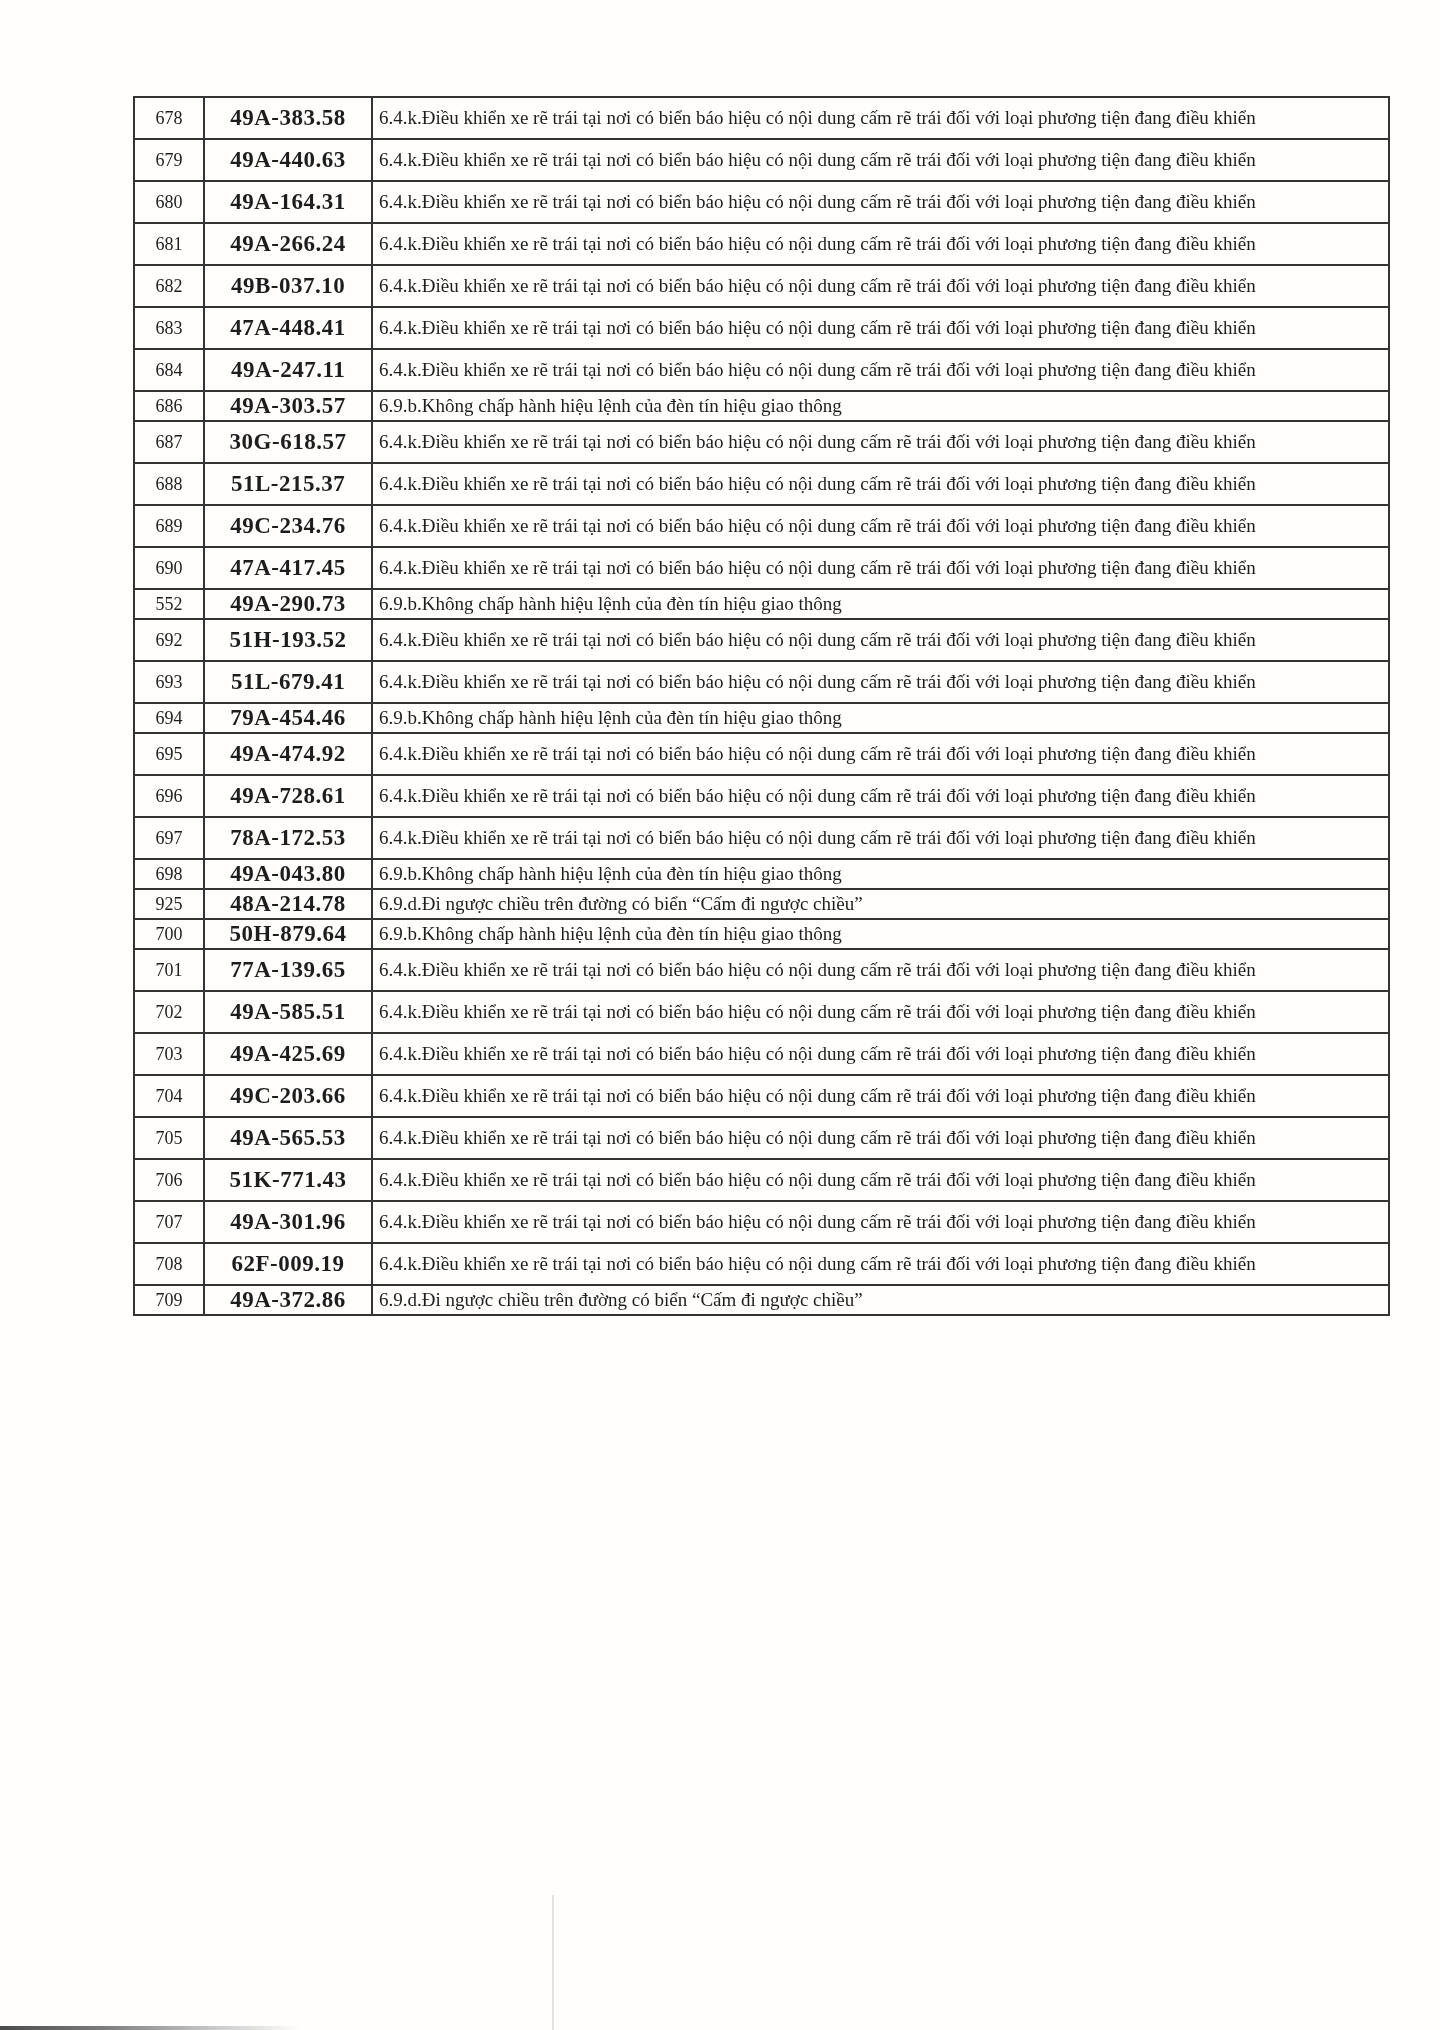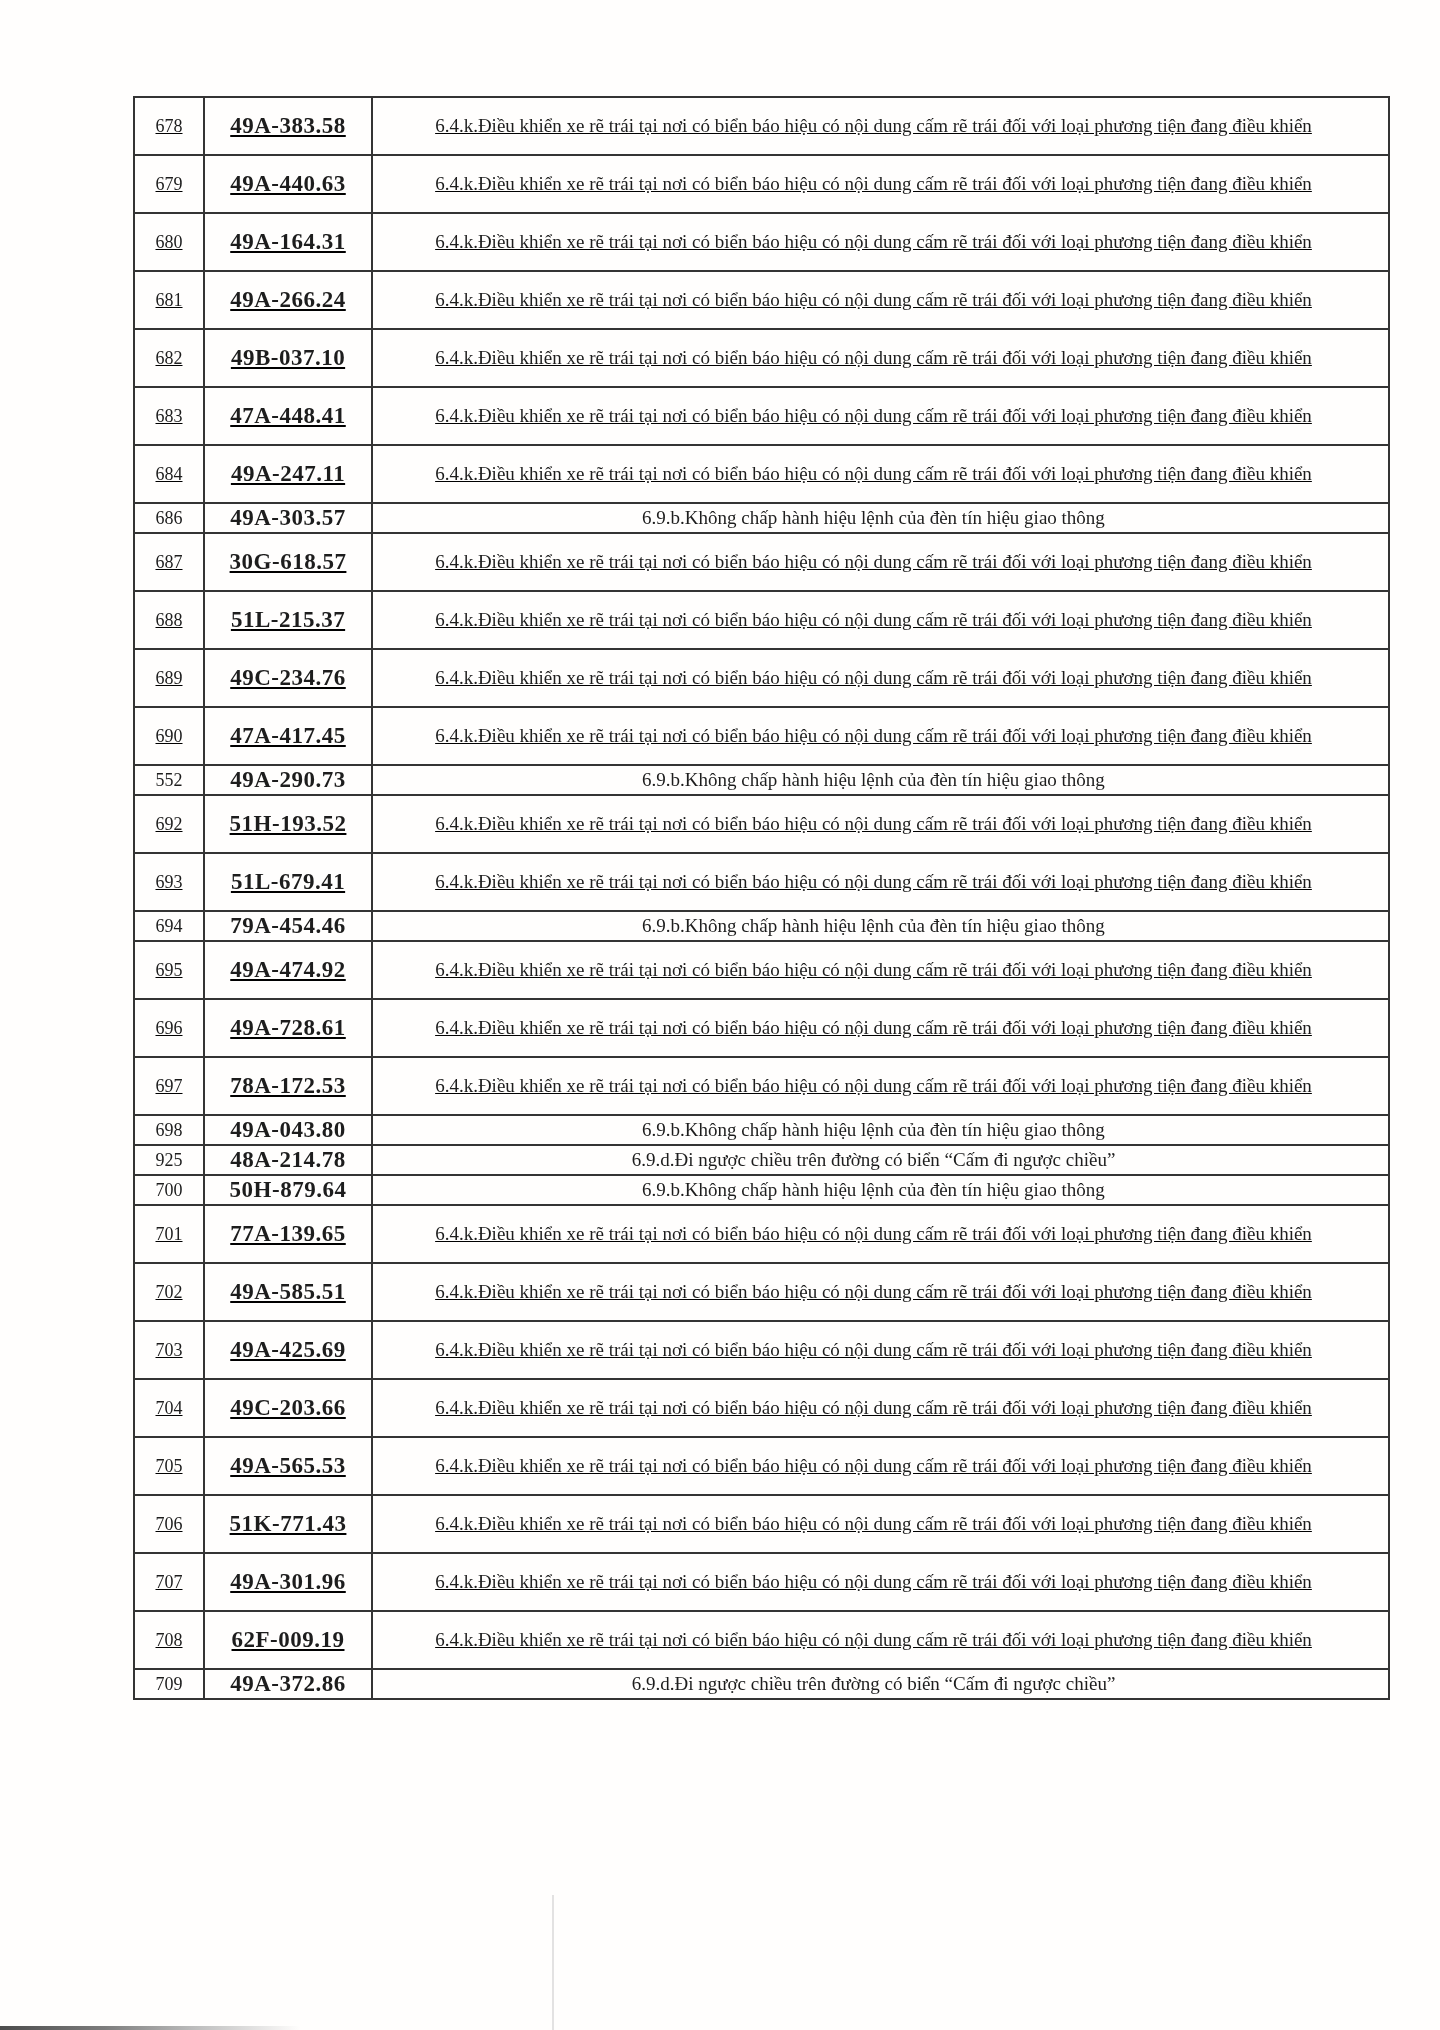--- a/index.html
+++ b/index.html
@@ -22,42 +22,41 @@
     width: 1255px;
     border-collapse: collapse;
     table-layout: fixed;
   }
   table.violations td {
     border: 2px solid #343434;
     color: #1d1d1d;
     vertical-align: middle;
     box-sizing: border-box;
   }
-  tr.tall { height: 58px; text-decoration: underline; }
+  tr.tall { height: 42px; }
   tr.thin { height: 28px; }
   td.idx {
     text-align: center;
     font-size: 18px;
     color: #242424;
   }
   td.plate {
     text-align: center;
     font-weight: bold;
     font-size: 23px;
     letter-spacing: 0.5px;
     color: #161616;
     margin-left: 14px;
   }
   td.viol {
     font-size: 19px;
     padding: 0 20px 0 6px;
     white-space: nowrap;
     overflow: hidden;
     color: #1d1d1d;
-    text-align: center;
   }
   
   .bottom-strip {
     position: absolute;
     left: 0;
     bottom: 0;
     width: 300px;
     height: 4px;
     background: linear-gradient(90deg, #4c4c4c 0%, #7d7d7d 35%, #bdbdbd 65%, rgba(210,210,210,0) 100%);
   }

